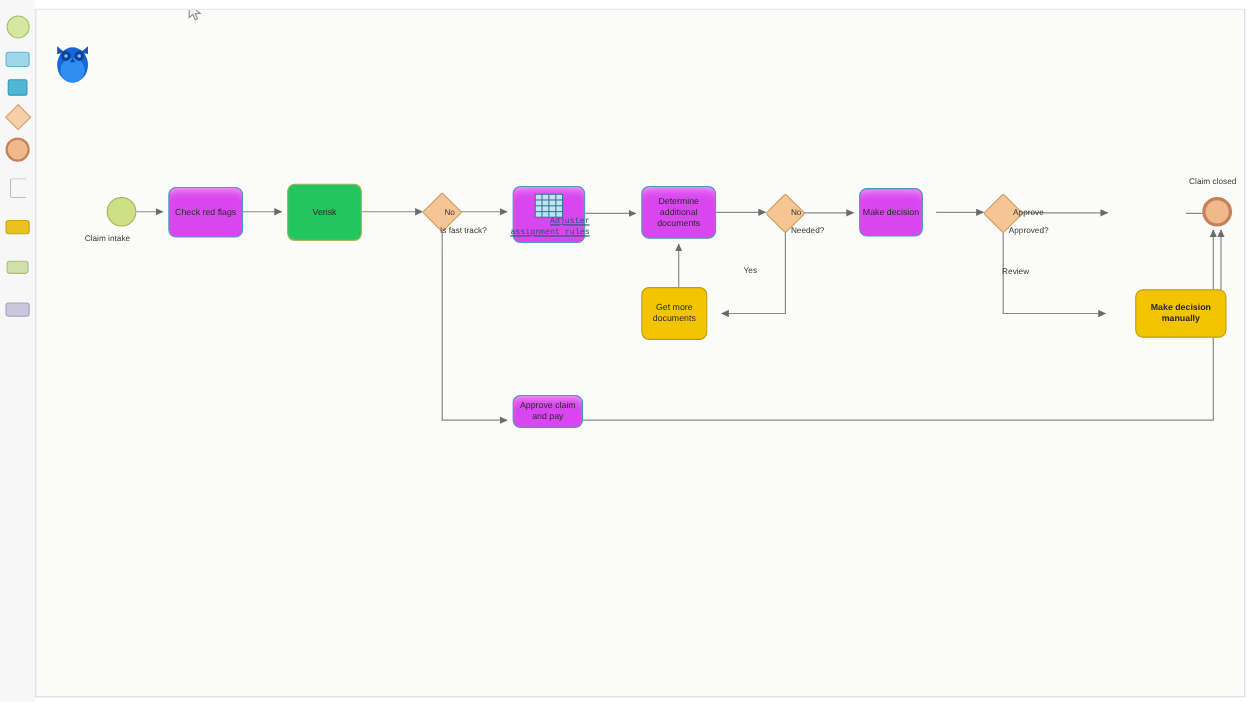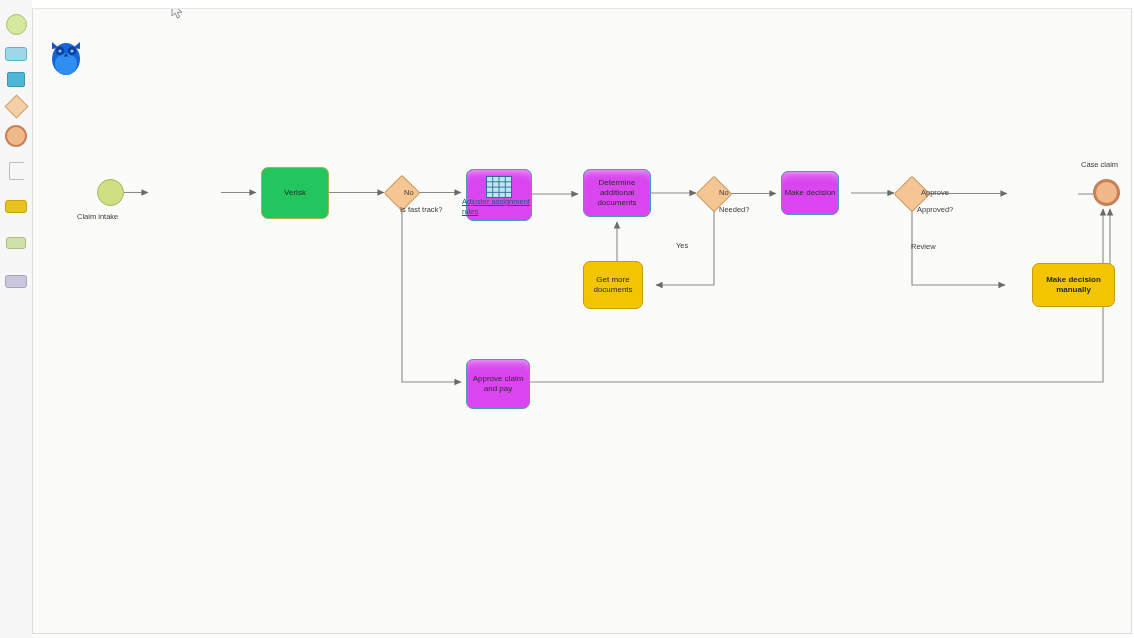--- a/index.html
+++ b/index.html
@@ -37,22 +37,22 @@
   .task-green{background:#22c55e;border:1.5px solid #a3b455;border-radius:7px;}
   .task-yellow{background:#f2c500;border:1.5px solid #c39f07;border-radius:7px;}
   .ev-start{border-radius:50%;background:#cfdf84;border:1.5px solid #a3b455;}
   .ev-end{border-radius:50%;background:#f0b98a;border:3px solid #c6805a;}
   .gateway{background:#f5c693;border:1.5px solid #cf9a62;transform:rotate(45deg);border-radius:2px;}
 
   .lbl{position:absolute;font-size:7.5px;color:#3a3a3a;white-space:nowrap;}
   .lbl-c{position:absolute;font-size:7.5px;color:#3a3a3a;text-align:left;}
 
   .rule-icon{position:absolute;width:26px;height:22px;}
-  .rule-text{position:absolute;font-size:7.5px;line-height:10px;color:#1a5a70;text-align:left;
-    text-decoration:underline;width:74px;}
+  .rule-text{position:absolute;font-size:7.5px;line-height:10px;color:#1a5a70;text-align:right;
+    text-decoration:underline;width:74px;font-family:Liberation Mono, monospace;}
 
   svg.edges{position:absolute;left:0;top:0;width:1100px;height:626px;pointer-events:none;}
 </style>
 </head>
 <body>
 
 <div id="app">
 
   <div id="palette">
     <div class="pal-item" style="top:13px">
@@ -141,20 +141,23 @@
 
           <path d="M1047,276 L1077,276 L1077,200"></path>
 
           <path d="M497,373 L1070,373 L1070,200"></path>
         </g>
       </svg>
 
       <div class="node ev-start" style="left:64px;top:170px;width:27px;height:27px;"></div>
       <div class="lbl-c" style="left:44px;top:203px;width:68px;">Claim intake</div>
 
+      <div class="node task-blue" style="left:120px;top:161px;width:68px;height:46px;">
+        <span>Check red flags</span>
+      </div>
 
       <div class="node task-green" style="left:228px;top:158px;width:68px;height:52px;">
         <span>Verisk</span>
       </div>
 
       <div class="node gateway" style="left:356px;top:171px;width:26px;height:26px;"></div>
       <div class="lbl" style="left:367px;top:196px;">Is fast track?</div>
 
       <div class="node task-blue" style="left:433px;top:160px;width:66px;height:52px;"></div>
       <svg class="rule-icon" style="left:453px;top:167px;" viewBox="0 0 26 22">
@@ -184,26 +187,26 @@
       </div>
 
       <div class="node gateway" style="left:866px;top:172px;width:26px;height:26px;"></div>
       <div class="lbl" style="left:884px;top:196px;">Approved?</div>
 
 
       <div class="node task-yellow" style="left:999px;top:254px;width:83px;height:44px;font-weight:bold;">
         <span>Make decision manually</span>
       </div>
 
-      <div class="node task-blue" style="left:433px;top:350px;width:64px;height:50px;">
+      <div class="node task-blue" style="left:433px;top:350px;width:64px;height:30px;">
         <span>Approve claim and pay</span>
       </div>
 
       <div class="node ev-end" style="left:1060px;top:170px;width:27px;height:27px;"></div>
-      <div class="lbl" style="left:1048px;top:151px;">Case claim</div>
+      <div class="lbl" style="left:1048px;top:151px;">Claim closed</div>
 
       <div class="lbl" style="left:371px;top:179px;">No</div>
       <div class="lbl" style="left:686px;top:179px;">No</div>
       <div class="lbl" style="left:643px;top:232px;">Yes</div>
       <div class="lbl" style="left:888px;top:179px;">Approve</div>
       <div class="lbl" style="left:833px;top:233px;margin-left:45px;">Review</div>
 
     </div>
   </div>
 </div>

